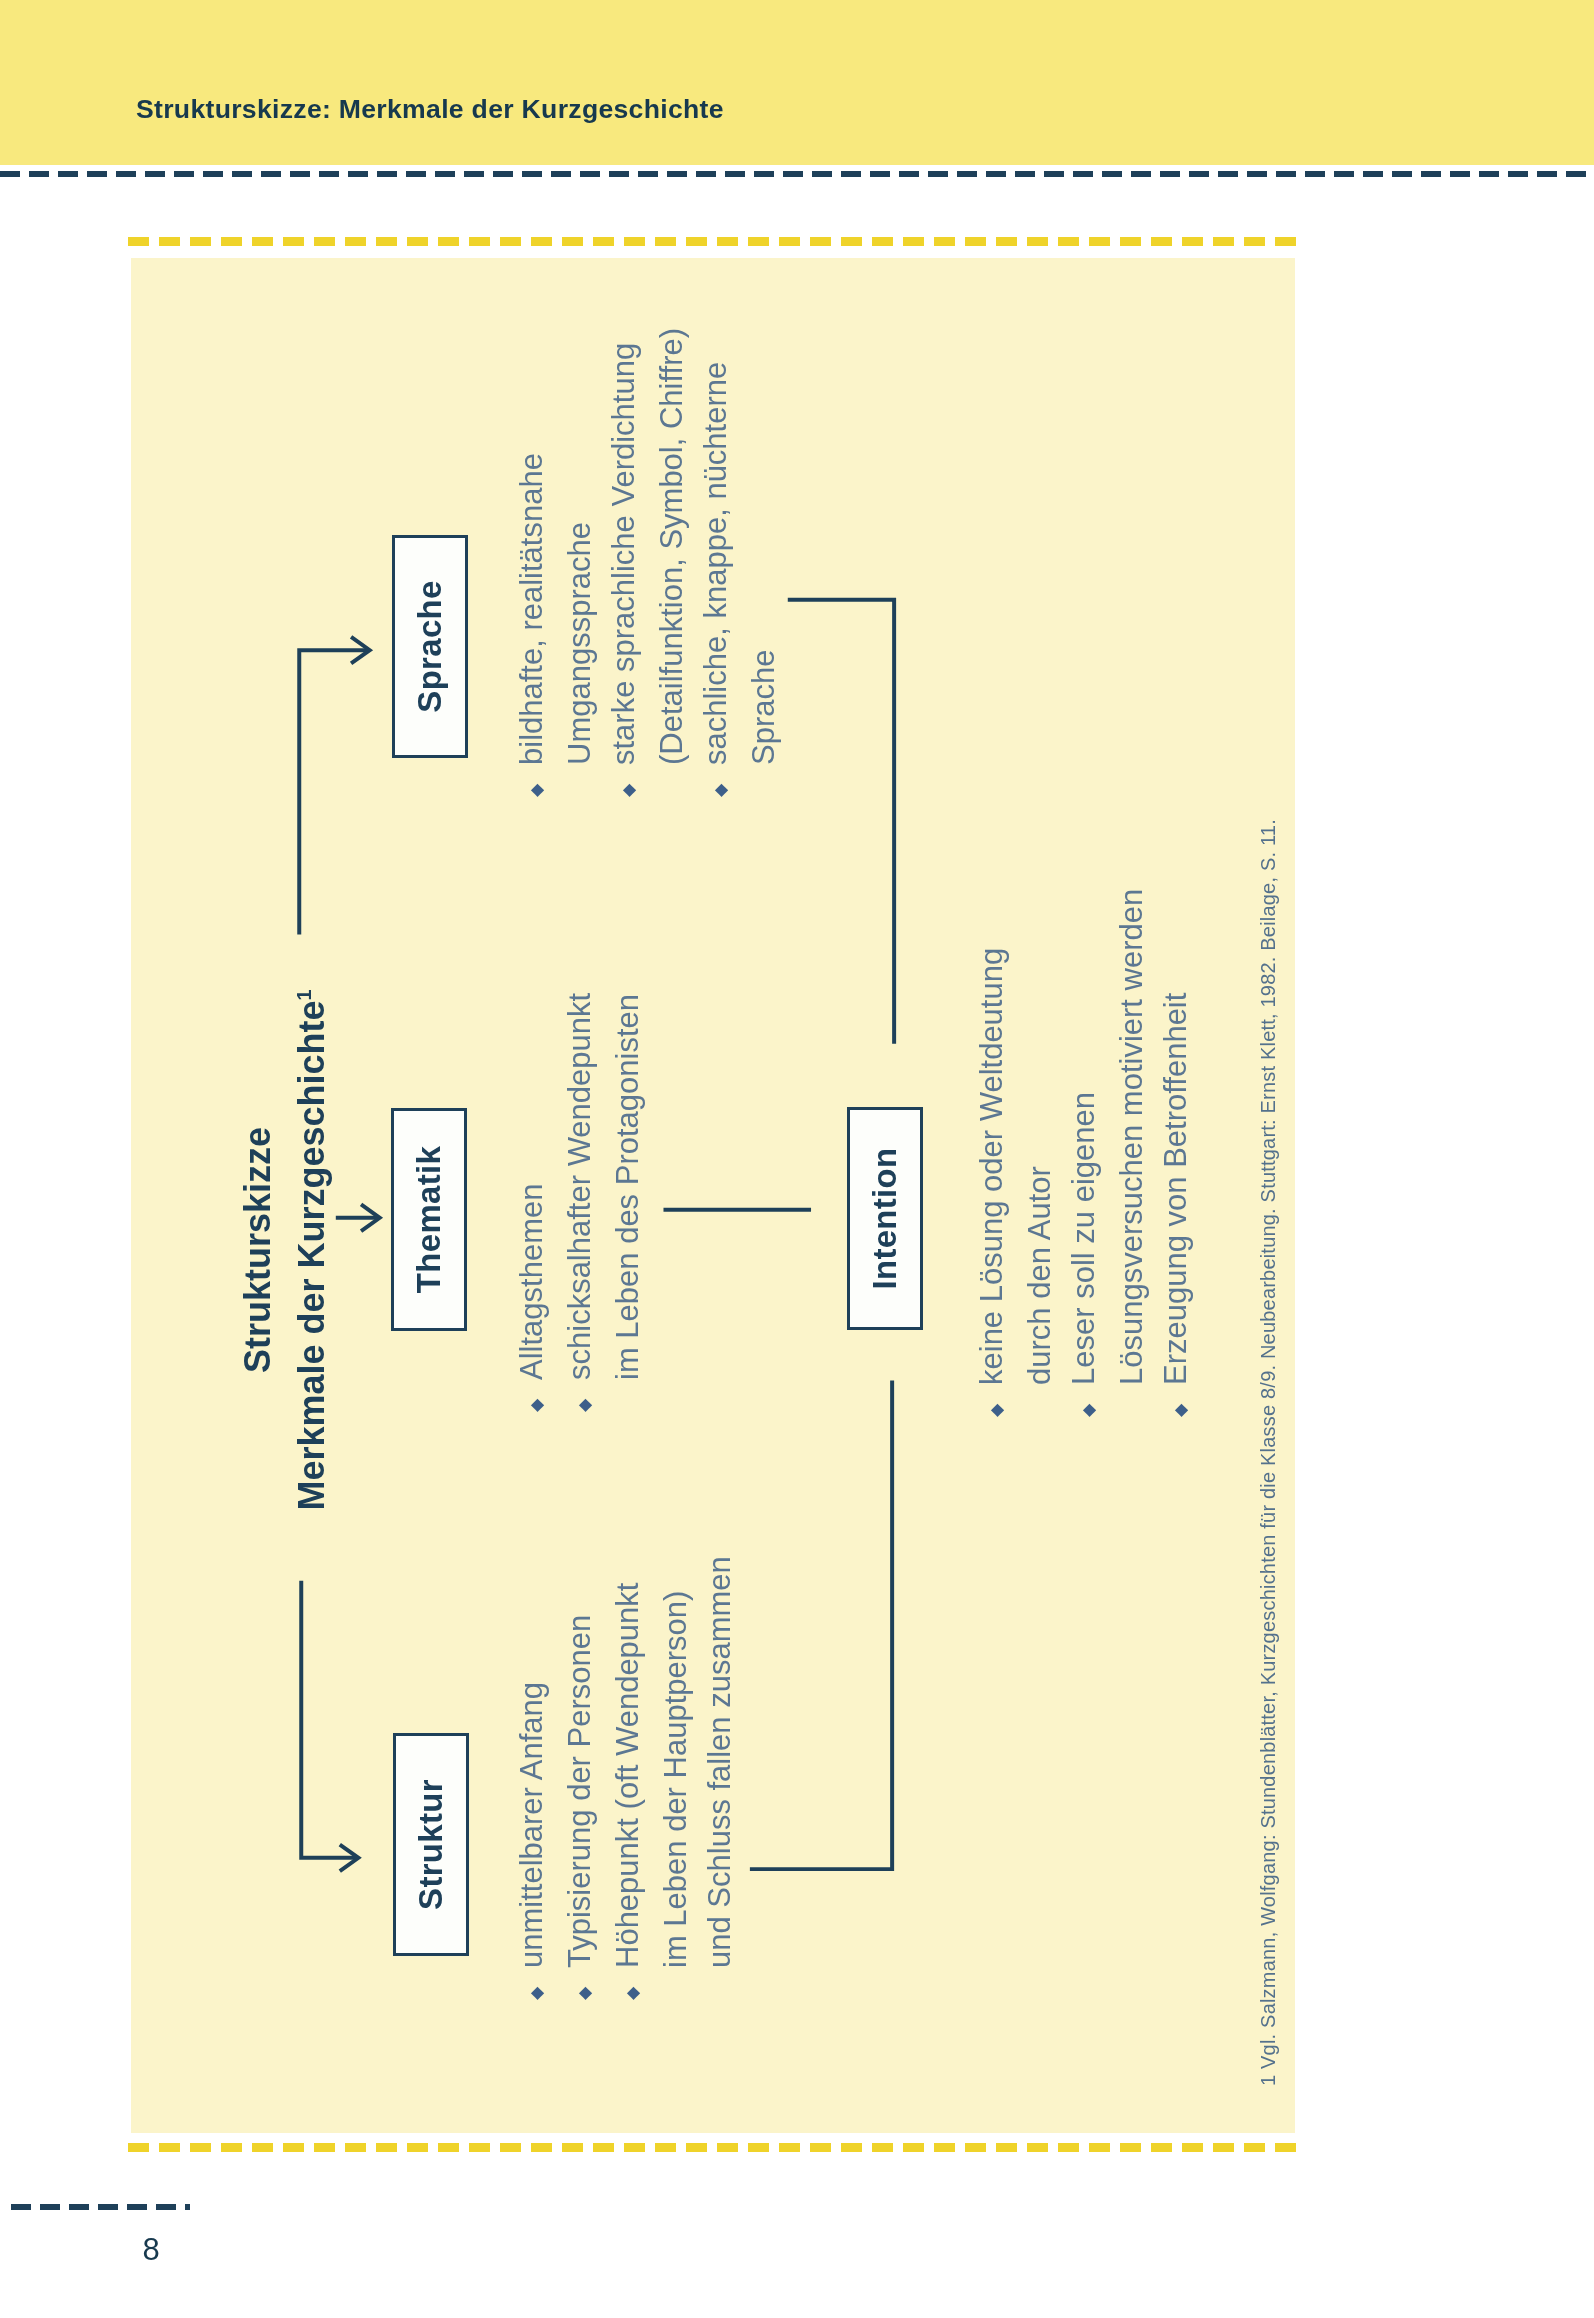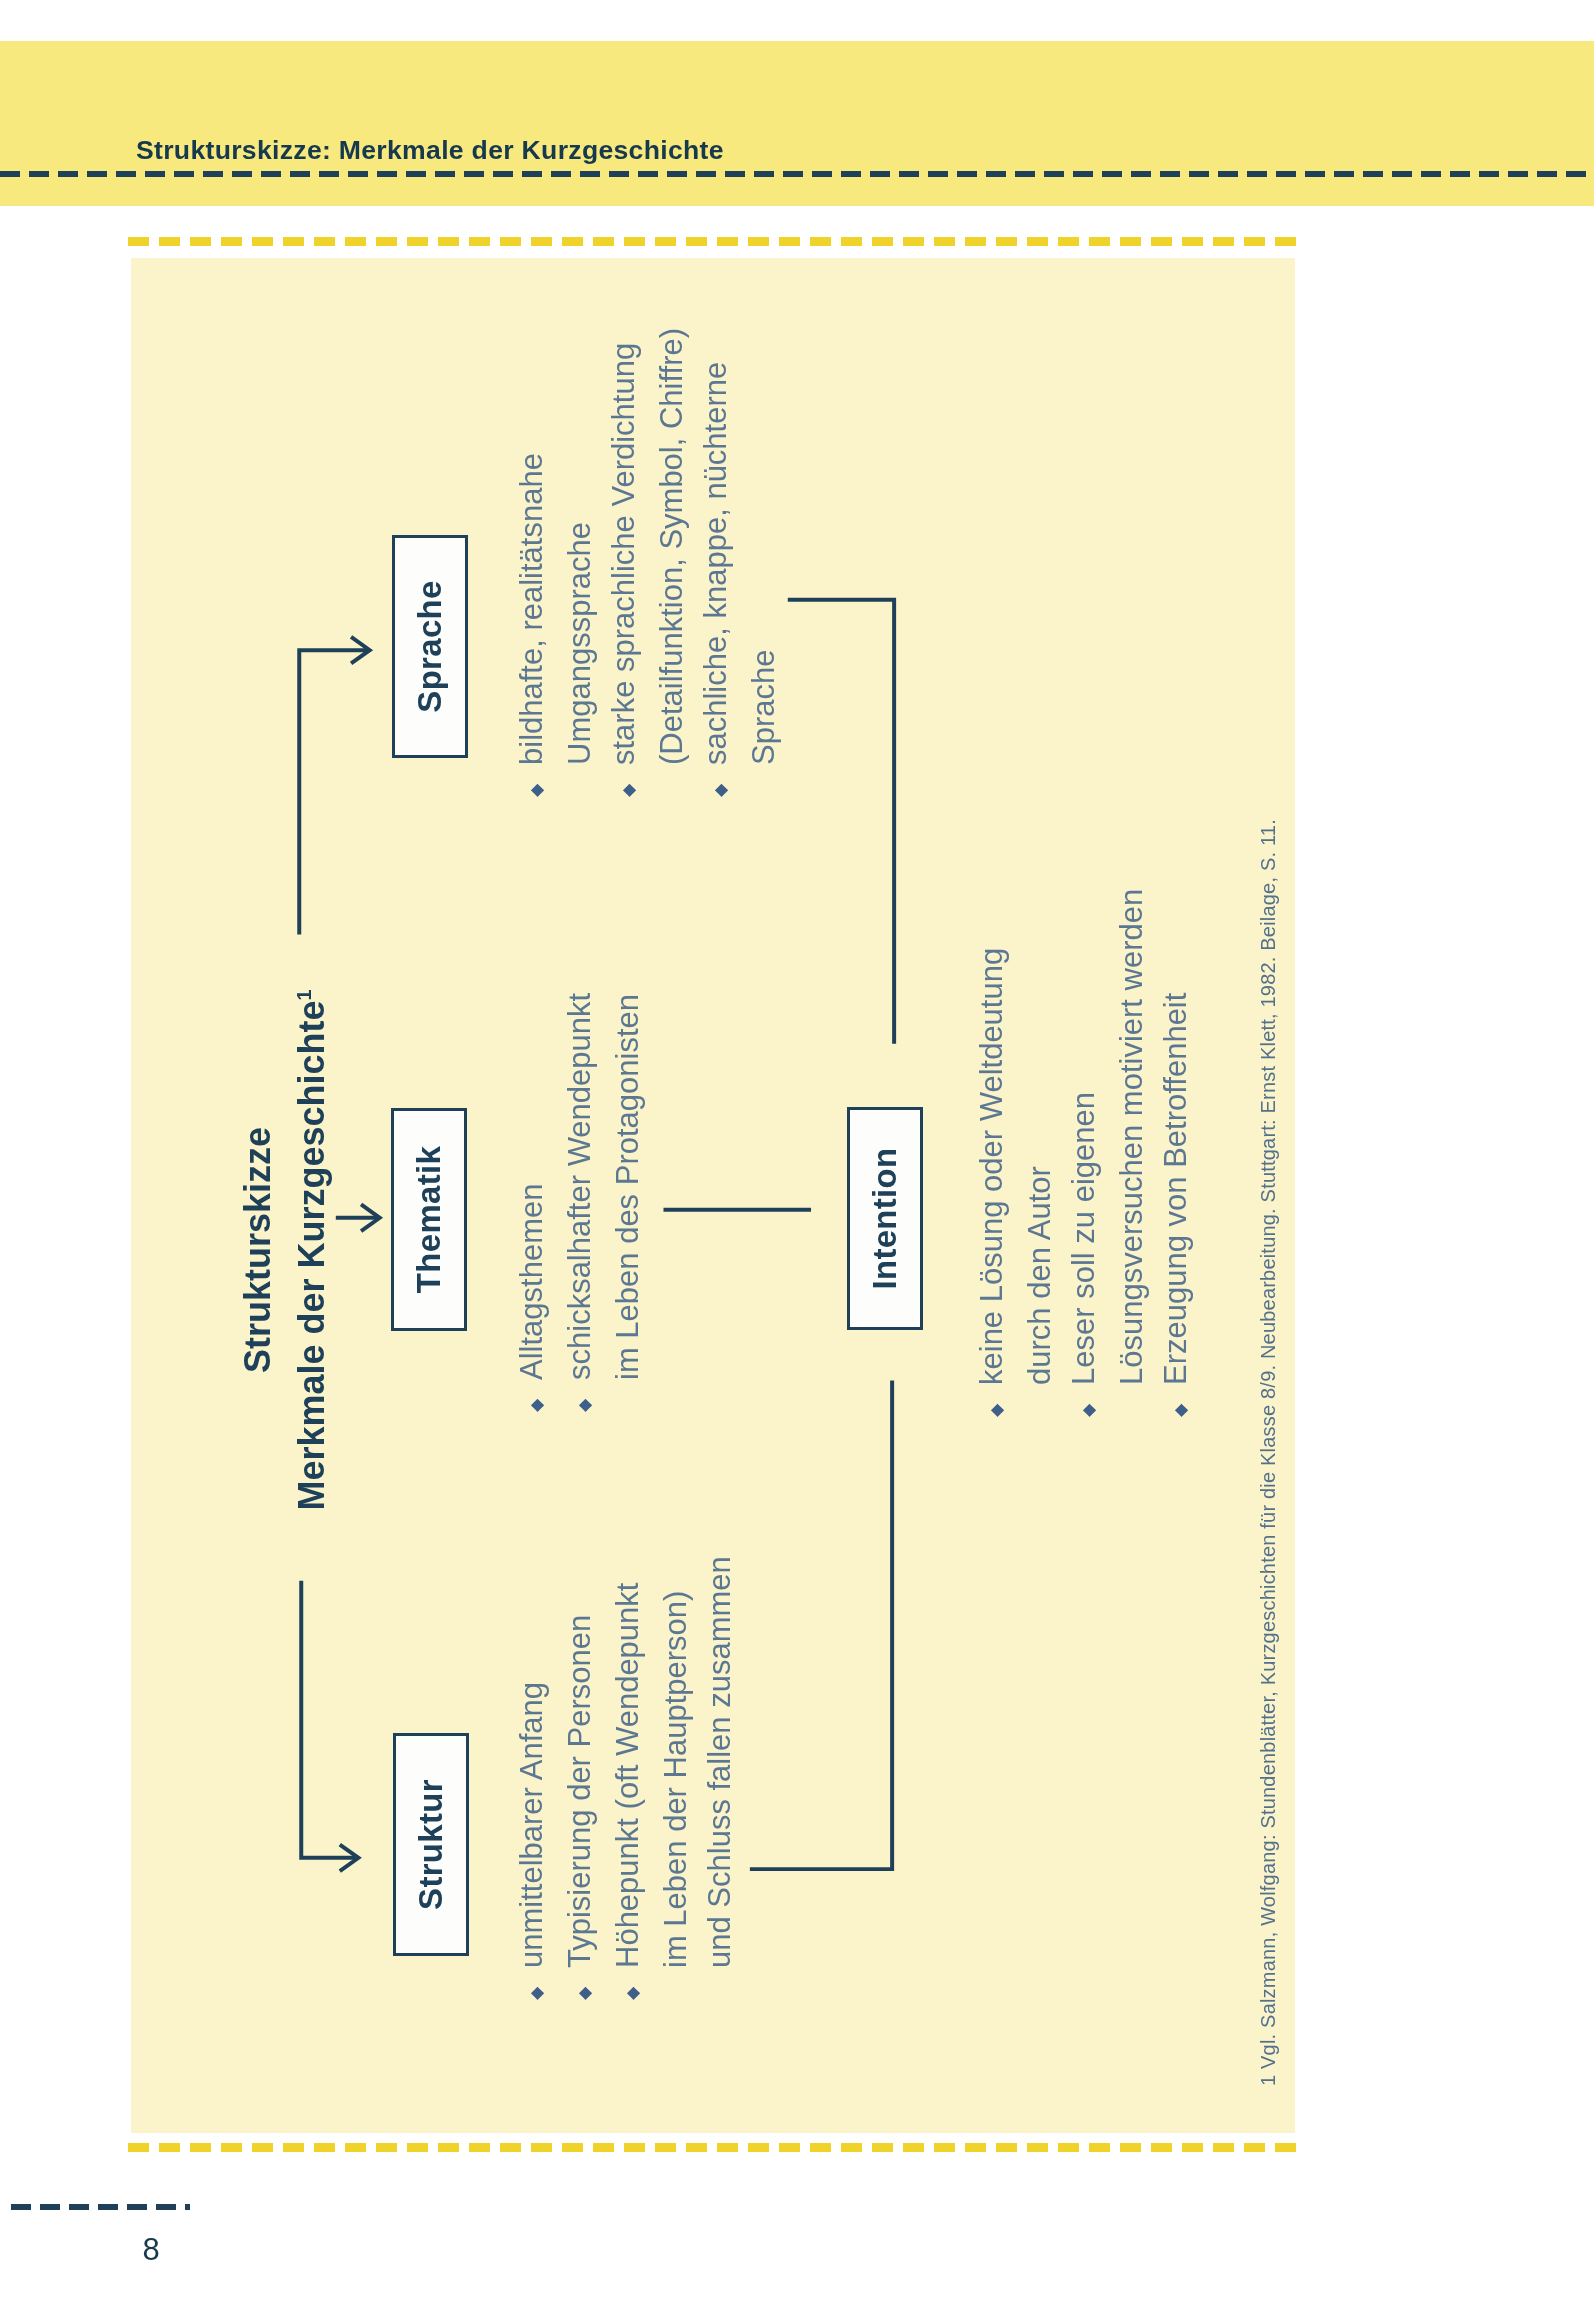--- a/index.html
+++ b/index.html
@@ -5,21 +5,21 @@
   :root{
     --band:#f8e97e; --panel:#fbf4ca; --dash-yellow:#efd32a;
     --navy:#1e4059; --header-text:#17394e; --body-text:#5c7792;
     --footnote-text:#54718c; --bullet:#3d5f8a; --box-fill:#fdfefb;
   }
   *{margin:0;padding:0;box-sizing:border-box;}
   html,body{width:1595px;height:2319px;overflow:hidden;}
   body{background:#ffffff;font-family:"Liberation Sans",sans-serif;position:relative;}
   #page{position:relative;width:1595px;height:2319px;background:#fff;}
 
-  .header-band{position:absolute;left:0;top:0;width:1595px;height:165px;background:var(--band,#f8e97e);margin-top:41px;}
+  .header-band{position:absolute;left:0;top:0;width:1595px;height:165px;background:var(--band,#f8e97e);}
   .header-title{position:absolute;left:136px;top:94px;font-size:26.6px;font-weight:bold;
     color:var(--header-text,#17394e);letter-spacing:0.3px;}
   .navy-dashes{background:repeating-linear-gradient(to right,var(--navy,#1e4059) 0 20px,transparent 20px 29px);}
   .header-divider{position:absolute;left:0;top:171px;width:1595px;height:6px;}
   .yellow-dashes{background:repeating-linear-gradient(to right,var(--dash-yellow,#efd32a) 0 21px,transparent 21px 31px);}
   .panel-border-top{position:absolute;left:128px;top:237px;width:1170px;height:8.6px;}
   .panel-border-bottom{position:absolute;left:128px;top:2143px;width:1170px;height:8.6px;}
   .content-panel{position:absolute;left:131px;top:258px;width:1164px;height:1875px;background:var(--panel,#fbf4ca);}
 
   

